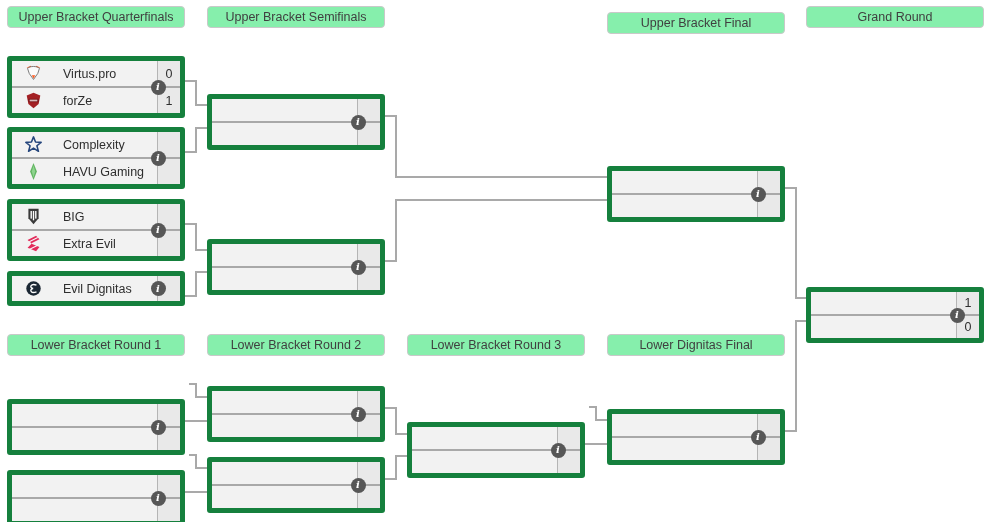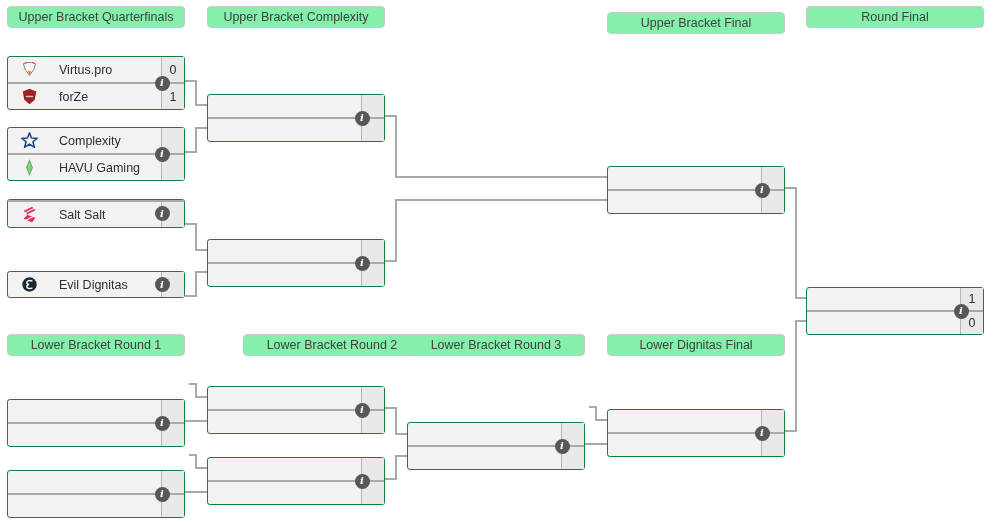--- a/index.html
+++ b/index.html
@@ -5,47 +5,47 @@
   html,body{margin:0;padding:0;background:#ffffff;}
   body{font-family:"Liberation Sans",sans-serif;}
   .bracket{position:relative;width:994px;height:522px;background:#ffffff;overflow:hidden;}
 
   .hdr{position:absolute;height:22px;width:178px;background:#86efac;border:1px solid #c9c9c9;
        border-radius:4px;box-sizing:border-box;display:flex;align-items:center;justify-content:center;
        font-size:12.5px;color:#404040;white-space:nowrap;}
 
   .seg{position:absolute;background:#a9a9a9;}
 
-  .match{position:absolute;width:178px;background:#f2f2f2;border:1px solid #15803d;
+  .match{position:absolute;width:178px;background:#f2f2f2;border:5px solid #15803d;
          border-radius:3px;box-sizing:border-box;}
   .match .row{display:flex;align-items:center;height:22px;position:relative;}
   .match.tall .row{height:25px;}
   .match .row.second{border-top:2px solid #a9a9a9;}
   .match .name{flex:1;font-size:12.5px;color:#2e2e2e;padding-left:10px;white-space:nowrap;overflow:hidden;}
   .match .logo{width:17px;height:17px;margin-left:13px;flex:none;}
   .match .logo + .name{padding-left:21px;}
   .match .score{width:22px;flex:none;align-self:stretch;border-left:1px solid #b5b5b5;background:#e9e9e9;
         display:flex;align-items:center;justify-content:center;font-size:12.5px;color:#2e2e2e;}
   .info{position:absolute;width:15px;height:15px;border-radius:50%;background:#575757;color:#ffffff;
         right:14.5px;top:50%;margin-top:-7.5px;display:flex;align-items:center;justify-content:center;
         font-family:"DejaVu Serif",serif;font-style:italic;font-weight:bold;font-size:10px;line-height:1;
         z-index:3;cursor:pointer;}
 </style>
 </head>
 <body>
 
 <div class="bracket">
 
   <div class="hdr" style="left:7px;top:6px;">Upper Bracket Quarterfinals</div>
-  <div class="hdr" style="left:207px;top:6px;">Upper Bracket Complexity</div>
+  <div class="hdr" style="left:207px;top:6px;">Upper Bracket Semifinals</div>
   <div class="hdr" style="left:607px;top:12px;">Upper Bracket Final</div>
-  <div class="hdr" style="left:806px;top:6px;">Round Final</div>
+  <div class="hdr" style="left:806px;top:6px;">Grand Round</div>
 
   <div class="hdr" style="left:7px;top:334px;">Lower Bracket Round 1</div>
-  <div class="hdr" style="left:207px;top:334px;margin-left:36px;">Lower Bracket Round 2</div>
+  <div class="hdr" style="left:207px;top:334px;">Lower Bracket Round 2</div>
   <div class="hdr" style="left:407px;top:334px;">Lower Bracket Round 3</div>
   <div class="hdr" style="left:607px;top:334px;">Lower Dignitas Final</div>
 
   <div class="seg" style="left:185px;top:80px;width:12px;height:2px;"></div>
   <div class="seg" style="left:195px;top:80px;width:2px;height:26px;"></div>
   <div class="seg" style="left:195px;top:104px;width:12px;height:2px;"></div>
 
   <div class="seg" style="left:185px;top:151px;width:12px;height:2px;"></div>
   <div class="seg" style="left:195px;top:127px;width:2px;height:26px;"></div>
   <div class="seg" style="left:195px;top:127px;width:12px;height:2px;"></div>
@@ -135,26 +135,36 @@
           <path d="M10 0 L14 10 L10 20 L6 10 Z" fill="#62b562"></path>
           <path d="M10 3 L12 10 L10 17 L8 10 Z" fill="#8fd48f"></path>
         </svg>
       <span class="name">HAVU Gaming</span>
       <span class="score"></span>
     </div>
     <div class="info">i</div>
   </div>
 
   <div class="match tall" style="left:7px;top:199px;">
+    <div class="row">
+      <svg class="logo" viewBox="0 0 20 20">
+          <path d="M4 1 H16 V12 L10 19 L4 12 Z" fill="#3a3a3a"></path>
+          <rect x="6.5" y="3.5" width="1.6" height="9" fill="#ffffff"></rect>
+          <rect x="9.2" y="3.5" width="1.6" height="11" fill="#ffffff"></rect>
+          <rect x="11.9" y="3.5" width="1.6" height="9" fill="#ffffff"></rect>
+        </svg>
+      <span class="name">BIG</span>
+      <span class="score"></span>
+    </div>
     <div class="row second">
       <svg class="logo" viewBox="0 0 20 20">
           <path d="M3 6 L13 1 L17 5 L7 10 L17 14 L13 19 L3 15 L8 10 Z" fill="#e22b5a"></path>
           <path d="M5 8 L15 3 M5 17 L15 12" stroke="#f9f9f9" stroke-width="1.2"></path>
         </svg>
-      <span class="name">Salt Salt</span>
+      <span class="name">Extra Evil</span>
       <span class="score"></span>
     </div>
     <div class="info">i</div>
   </div>
 
   <div class="match tall" style="left:7px;top:271px;">
     <div class="row">
       <svg class="logo" viewBox="0 0 20 20">
           <circle cx="10" cy="10" r="8.5" fill="#1b2733"></circle>
           <path d="M13.5 6 C7 3.5,4.5 9,9.5 10 C4.5 11,7 16.5,13.5 14" stroke="#ffffff" stroke-width="1.6" fill="none"></path>

